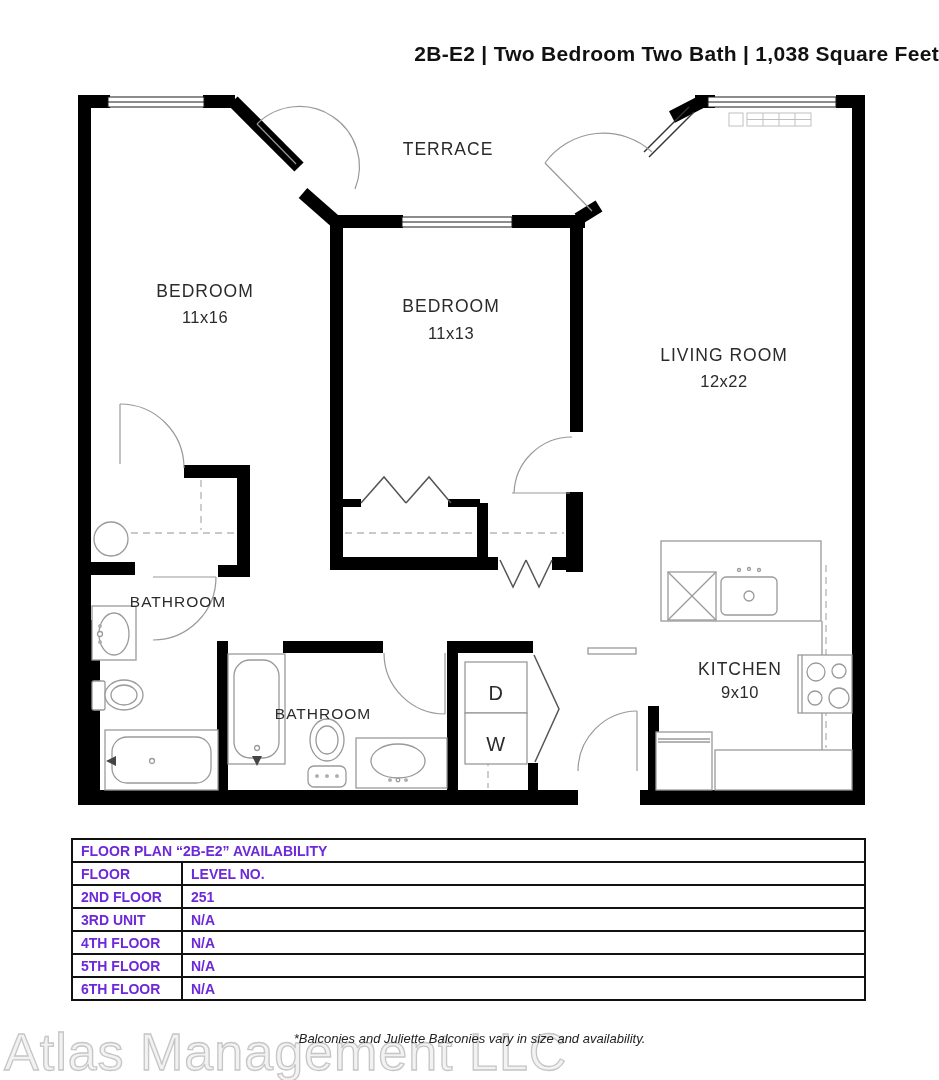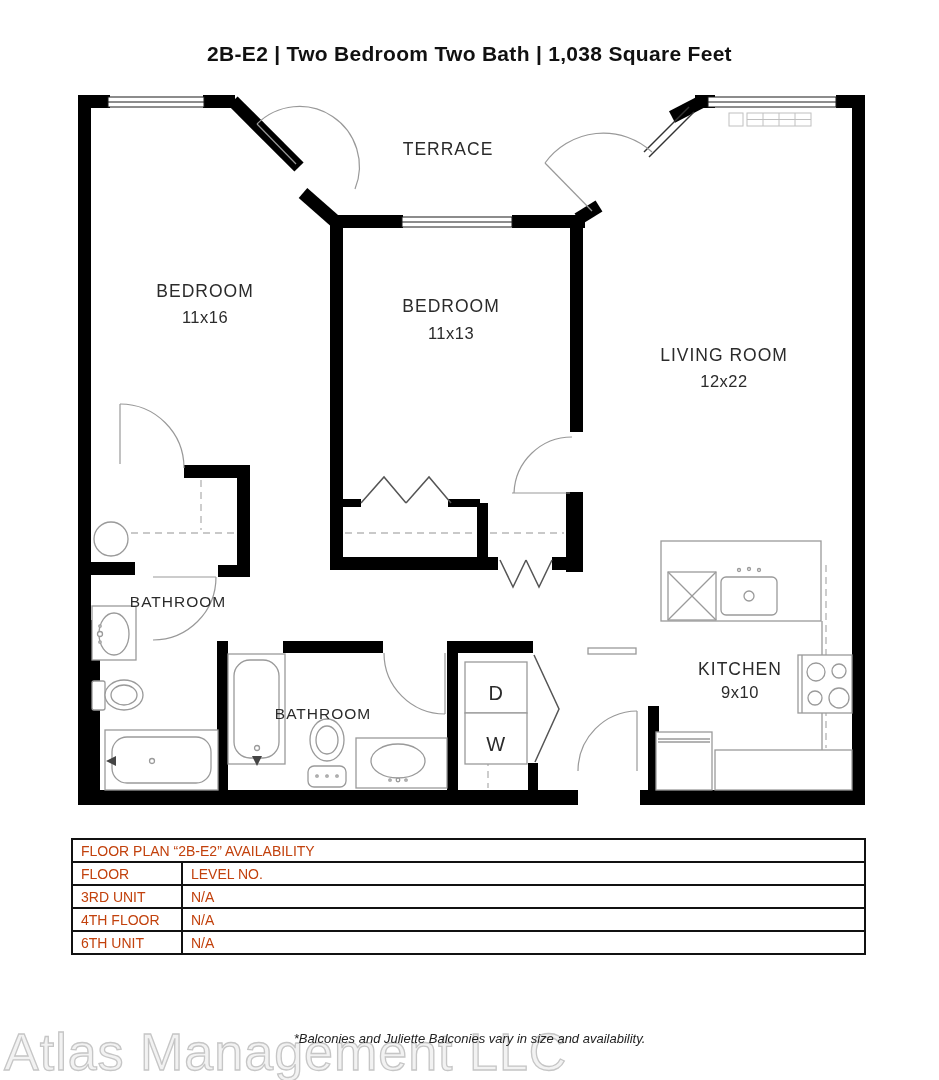--- a/index.html
+++ b/index.html
@@ -1,22 +1,22 @@
 <!DOCTYPE html>
 <html><head>
 <meta charset="utf-8">
 <style>
   html,body{margin:0;padding:0;background:#fff;}
   .page{position:relative;width:939px;height:1080px;background:#ffffff;overflow:hidden;
         font-family:"Liberation Sans",sans-serif;}
-  .plan-title{position:absolute;top:42px;left:0;width:939px;text-align:center;
+  .plan-title{position:absolute;top:42px;left:0;width:939px;text-align:right;
         font-size:21px;font-weight:700;color:#111;letter-spacing:.3px;}
   svg.plan{position:absolute;top:0;left:0;}
   .avail-table{position:absolute;left:71px;top:838px;width:795px;border-collapse:collapse;
-        font-size:14px;font-weight:400;color:#c2410c;table-layout:fixed;}
+        font-size:14px;font-weight:700;color:#6d28d9;table-layout:fixed;}
   .avail-table td{border:2px solid #111;padding:1px 8px;height:19px;text-align:left;
         white-space:nowrap;overflow:hidden;}
   .footnote{position:absolute;top:1031px;left:0;width:939px;text-align:center;
         font-size:13px;font-style:italic;color:#222;z-index:3;}
   .watermark{position:absolute;top:1022px;left:4px;font-size:52px;color:#f2f2f2;
         -webkit-text-stroke:1.3px #c6c6c6;letter-spacing:1px;z-index:2;white-space:nowrap;}
   .room-label{fill:#2b2b2b;text-anchor:middle;letter-spacing:1px;}
   .dim-label{fill:#2b2b2b;text-anchor:middle;letter-spacing:.5px;}
 </style>
 </head>
@@ -238,29 +238,37 @@
       </colgroup>
     <tbody>
       <tr>
         <td colspan="2">FLOOR PLAN “2B-E2” AVAILABILITY</td>
       </tr>
       <tr>
         <td>FLOOR</td>
         <td>LEVEL NO.</td>
       </tr>
       <tr>
+        <td>2ND FLOOR</td>
+        <td>251</td>
+      </tr>
+      <tr>
         <td>3RD UNIT</td>
         <td>N/A</td>
       </tr>
       <tr>
         <td>4TH FLOOR</td>
         <td>N/A</td>
       </tr>
       <tr>
-        <td>6TH UNIT</td>
+        <td>5TH FLOOR</td>
+        <td>N/A</td>
+      </tr>
+      <tr>
+        <td>6TH FLOOR</td>
         <td>N/A</td>
       </tr>
     </tbody>
   </table>
 
   <div class="watermark">Atlas Management LLC</div>
   <div class="footnote">*Balconies and Juliette Balconies vary in size and availability.</div>
 
 </div>
 

